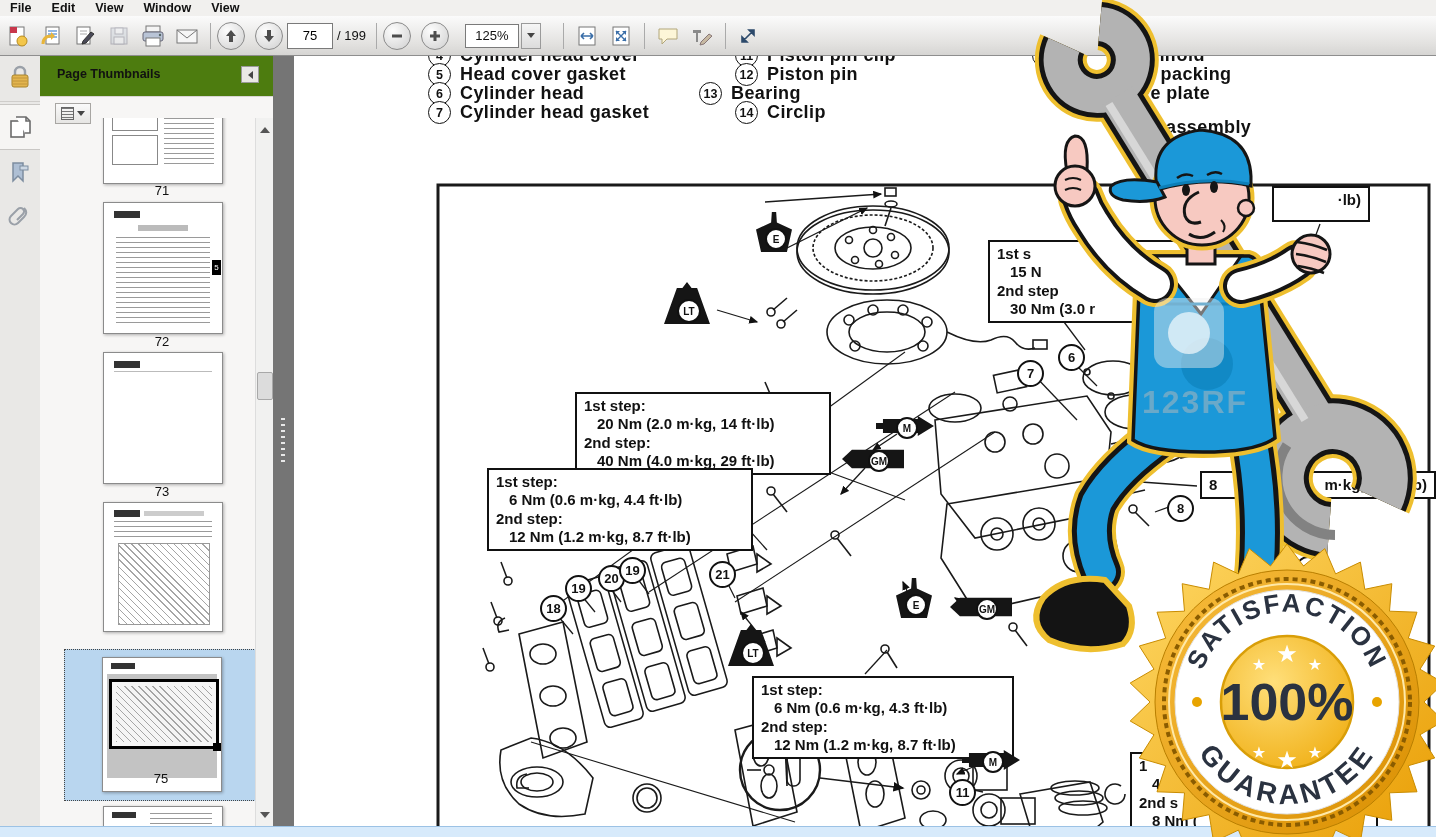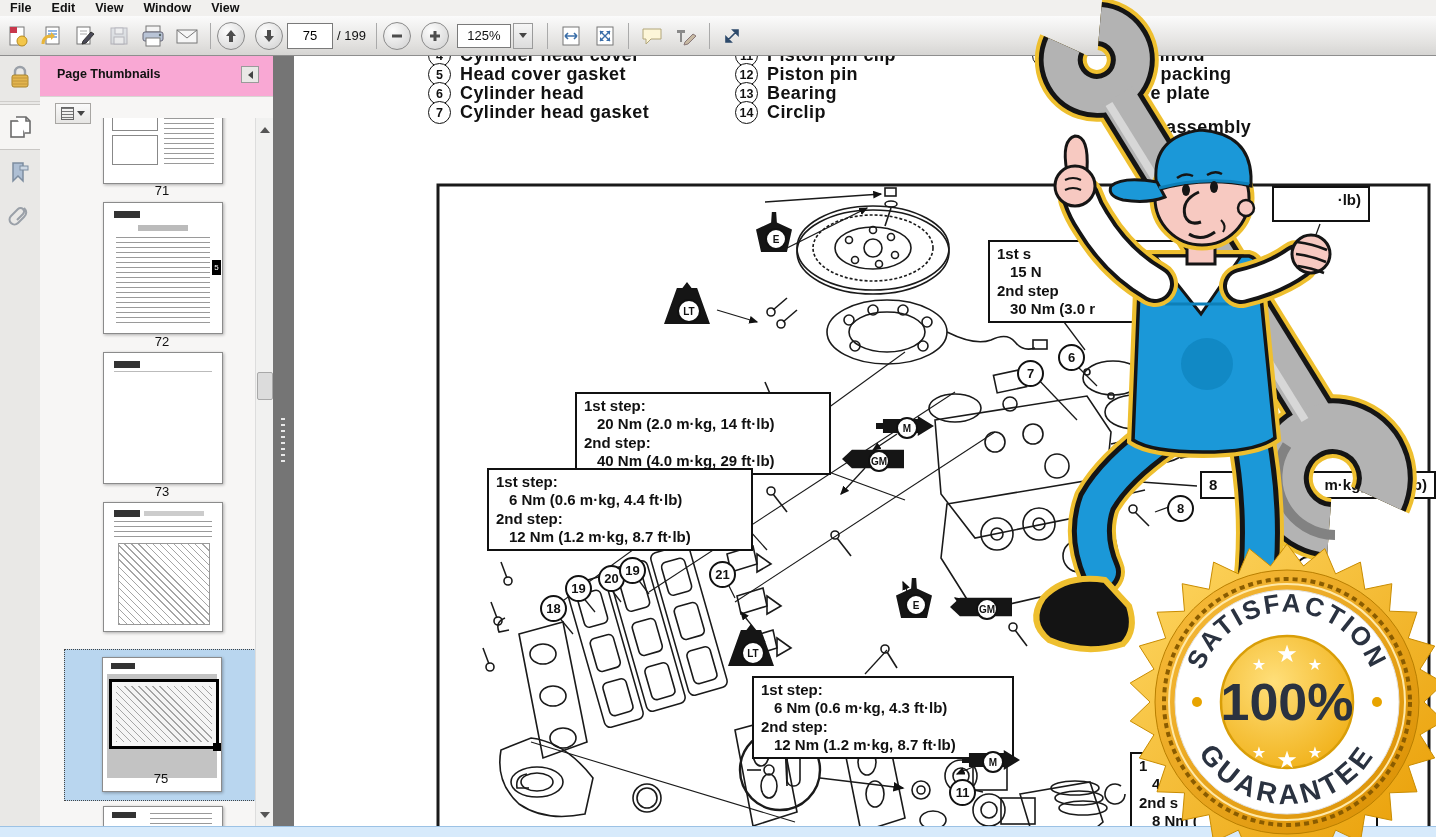--- a/index.html
+++ b/index.html
@@ -13,35 +13,35 @@
   .toolbar{position:absolute;left:0;top:16px;width:100%;height:39px;z-index:20;
            background:linear-gradient(#fbfbfb,#e3e2e0 70%,#d6d5d3);border-bottom:1px solid #8e8e8e;
            display:flex;align-items:center;}
   .tbtn{width:30px;height:30px;margin:0 2px;display:flex;align-items:center;justify-content:center;border-radius:3px;}
   .tsep{width:1px;height:26px;background:#aaa;margin:0 6px;}
   .navcirc{width:26px;height:26px;border-radius:50%;border:1px solid #8a8a8a;
            background:radial-gradient(circle at 35% 30%,#fdfdfd,#cfcfcf);display:flex;align-items:center;justify-content:center;}
   .pagebox{width:40px;height:22px;border:1px solid #7a7a7a;background:#fff;font-size:13px;
            text-align:center;font-family:"Liberation Sans",sans-serif;margin:0 4px;}
   .pagetotal{font-size:13px;margin-right:4px;}
-  .zoombox{display:flex;align-items:center;margin:0 8px;}
+  .zoombox{display:flex;align-items:center;margin:0 16px;}
   .zoomval{width:52px;height:22px;border:1px solid #7a7a7a;background:#fff;font-size:13px;
            display:flex;align-items:center;justify-content:center;}
   .zoomcaret{width:18px;height:24px;border:1px solid #9a9a9a;background:linear-gradient(#f6f6f6,#dcdcdc);
              display:flex;align-items:center;justify-content:center;margin-left:2px;}
   .caret-down{width:0;height:0;border-left:4px solid transparent;border-right:4px solid transparent;border-top:5px solid #444;}
   
   .navstrip{position:absolute;left:0;top:55px;width:40px;bottom:0;background:#e9e8e6;z-index:15;
             border-right:1px solid #cfcdca;}
   .striptile{width:40px;height:44px;display:flex;align-items:center;justify-content:center;}
   .striptile.sel{background:#f6f5f3;border-top:1px solid #c9c7c4;border-bottom:1px solid #c9c7c4;}
   .stripdiv{height:1px;background:#cfcdca;margin:2px 0;}
   
   .panel{position:absolute;left:40px;top:55px;width:233px;bottom:0;background:#f7f6f5;z-index:15;}
-  .panel-header{position:absolute;left:0;top:0;width:100%;height:41px;background:#f9a8d4;border-bottom:1px solid #d8d6d3;}
+  .panel-header{position:absolute;left:0;top:0;width:100%;height:41px;background:#4d7c0f;border-bottom:1px solid #d8d6d3;}
   .panel-title{position:absolute;left:17px;top:12px;font-size:12.5px;font-weight:700;}
   .collapse-btn{position:absolute;right:14px;top:11px;width:16px;height:15px;border:1px solid #9a9a9a;
                 background:#e9e8e6;display:flex;align-items:center;justify-content:center;}
   .caret-left{width:0;height:0;border-top:4px solid transparent;border-bottom:4px solid transparent;border-right:5px solid #444;}
   .options-btn{position:absolute;left:15px;top:48px;width:34px;height:19px;border:1px solid #a8a6a3;
                background:linear-gradient(#fafafa,#e6e5e3);display:flex;align-items:center;justify-content:center;gap:3px;}
   .opt-lines{width:11px;height:11px;border:1px solid #666;background:
      repeating-linear-gradient(180deg,#777 0 1px,transparent 1px 3px);}
   .thumb-list{position:absolute;left:0;top:63px;width:233px;bottom:0;overflow:hidden;}
   .thumb{position:absolute;background:#fff;border:1px solid #8b8b8b;box-shadow:1px 1px 3px rgba(0,0,0,.3);}
@@ -339,21 +339,21 @@
     <span class="plabel">Cylinder head gasket</span>
   </div>
   <div class="prow" style="left:735px;top:44px;">
     <span class="cnum">11</span>
     <span class="plabel">Piston pin clip</span>
   </div>
   <div class="prow" style="left:735px;top:63px;">
     <span class="cnum">12</span>
     <span class="plabel">Piston pin</span>
   </div>
-  <div class="prow" style="left:735px;top:82px;">
+  <div class="prow" style="left:699px;top:82px;">
     <span class="cnum">13</span>
     <span class="plabel">Bearing</span>
   </div>
   <div class="prow" style="left:735px;top:101px;">
     <span class="cnum">14</span>
     <span class="plabel">Circlip</span>
   </div>
   <span class="cnum" style="position:absolute;left:1032px;top:44px;z-index:8;">18</span>
   <span class="pfrag" style="left:1143px;top:45px;">anifold</span>
   <span class="pfrag" style="left:1128px;top:64px;">eat packing</span>
@@ -722,20 +722,26 @@
       <path d="M154,188 Q200,176 244,184" fill="none" stroke="#0d7fb8" stroke-width="3"></path>
       <ellipse cx="181" cy="190" rx="4" ry="6" fill="#151515"></ellipse>
       <ellipse cx="209" cy="187" rx="4" ry="6" fill="#151515"></ellipse>
       <path d="M172,178 Q180,172 188,176 M202,175 Q210,170 217,174" fill="none" stroke="#151515" stroke-width="2.5"></path>
       <path d="M194,192 Q176,200 180,216 Q184,226 196,222" fill="none" stroke="#151515" stroke-width="3"></path>
       <path d="M184,234 Q196,242 210,232" fill="none" stroke="#151515" stroke-width="3"></path>
       <path d="M216,220 Q222,226 218,232" fill="none" stroke="#151515" stroke-width="2"></path>
     </g>
   </svg>
 
+  <div class="watermark">
+    <div class="wm-logo">
+        <div class="wm-circle"></div>
+      </div>
+    <div class="wm-text">123RF</div>
+  </div>
 
   <svg class="badge" viewBox="0 0 320 320">
     <defs>
       <linearGradient id="gA" x1="0" y1="0" x2="1" y2="1">
         <stop offset="0" stop-color="#ffd966"></stop>
           <stop offset="1" stop-color="#e89b00"></stop>
       </linearGradient>
       <linearGradient id="gB" x1="0" y1="0" x2="1" y2="1">
         <stop offset="0" stop-color="#f8bd3d"></stop>
           <stop offset="1" stop-color="#d98e00"></stop>

